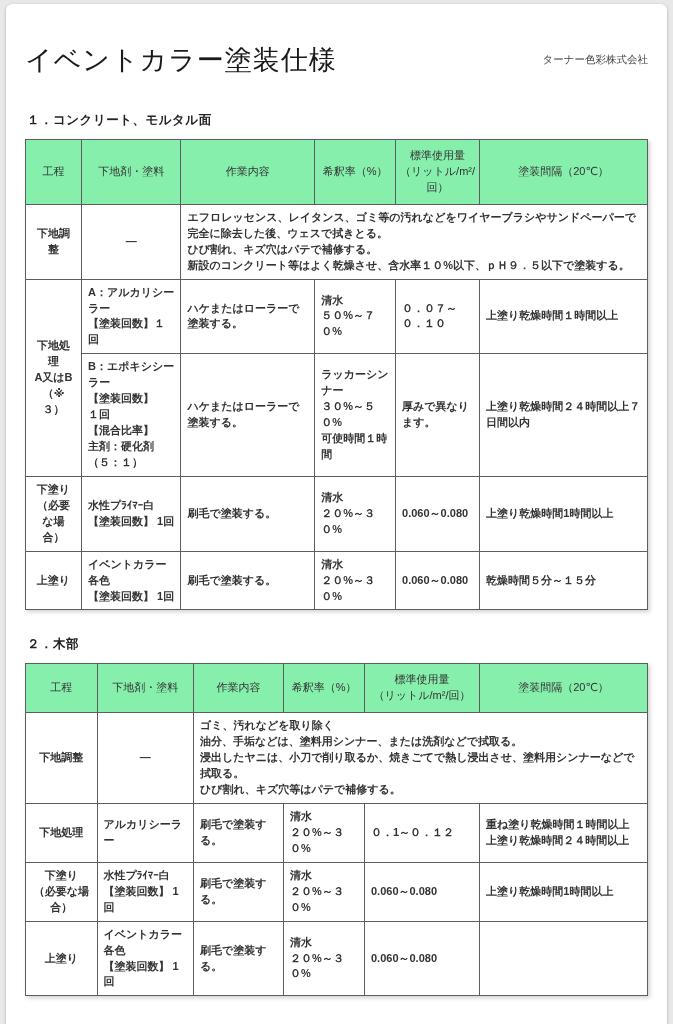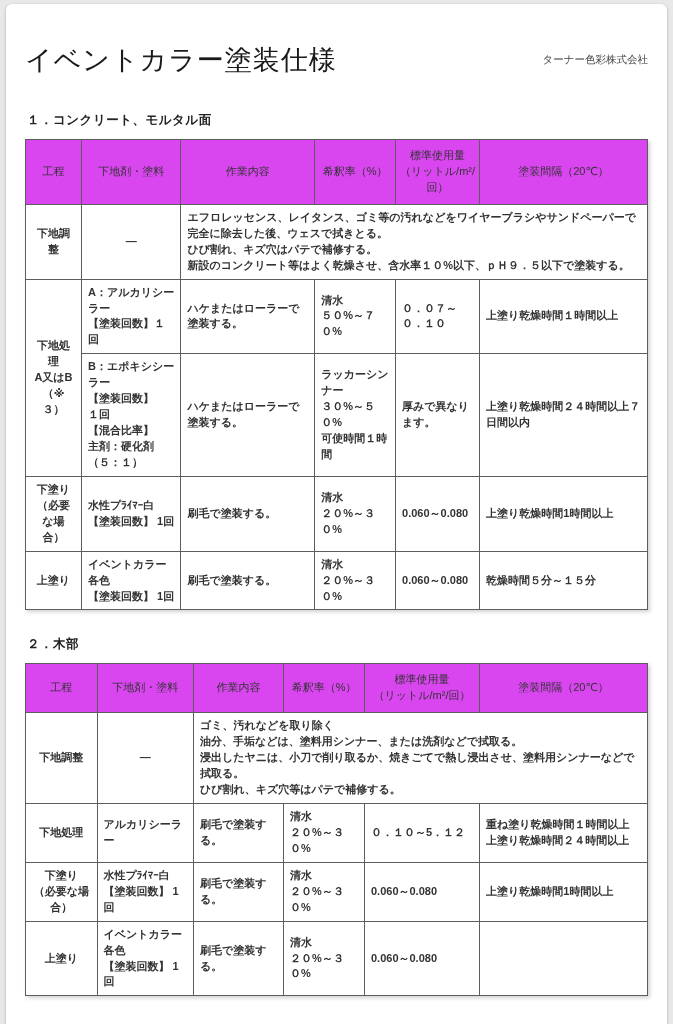--- a/index.html
+++ b/index.html
@@ -59,21 +59,21 @@
   table.spec th, table.spec td {
     border: 1px solid #5d5d5d;
     font-size: 11px;
     line-height: 1.45;
     padding: 5px 6px;
     vertical-align: middle;
     color: #333;
     font-weight: bold;
   }
   table.spec th {
-    background: #d946ef;
+    background: #86efac;
     font-weight: normal;
     text-align: center;
     padding: 8px 4px;
   }
   .preline { white-space: pre-line; }
   td.center { text-align: center; }
   .notes {
     margin-top: 14px;
     font-size: 11px;
     color: #333;
@@ -204,21 +204,21 @@
 油分、手垢などは、塗料用シンナー、または洗剤などで拭取る。
 浸出したヤニは、小刀で削り取るか、焼きごてで熱し浸出させ、塗料用シンナーなどで拭取る。
 ひび割れ、キズ穴等はパテで補修する。</td>
         </tr>
         <tr style="height:42px">
           <td class="center">下地処理</td>
           <td>アルカリシーラー</td>
           <td>刷毛で塗装する。</td>
           <td class="preline">清水
 ２０%～３０%</td>
-          <td>０．１０～5．１２</td>
+          <td>０．1～０．１２</td>
           <td class="preline">重ね塗り乾燥時間１時間以上
 上塗り乾燥時間２４時間以上</td>
         </tr>
         <tr style="height:42px">
           <td class="center preline">下塗り
 （必要な場合）</td>
           <td class="preline">水性プﾗｲﾏｰ白
 【塗装回数】 1回</td>
           <td>刷毛で塗装する。</td>
           <td class="preline">清水

